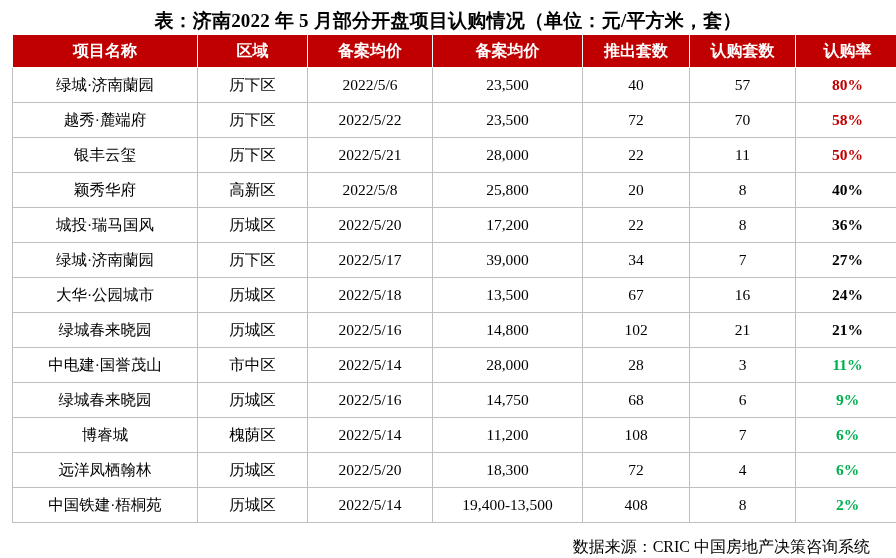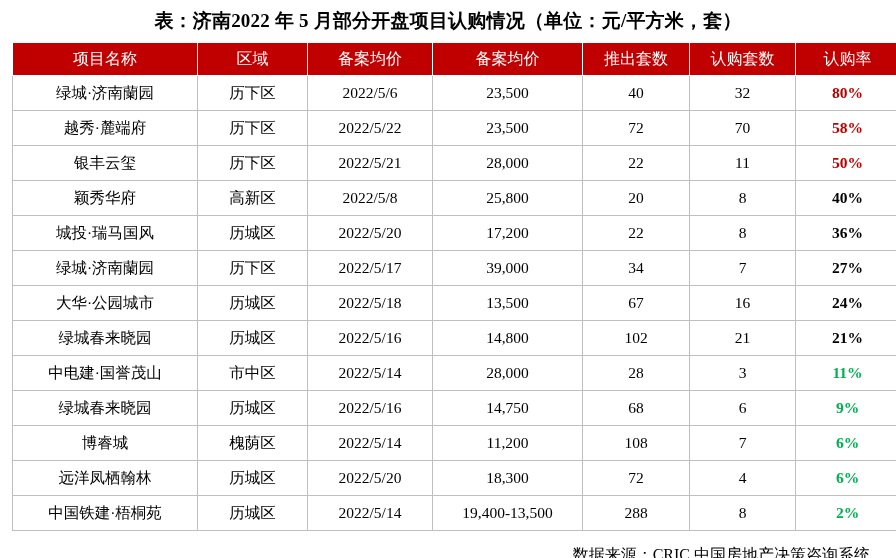--- a/index.html
+++ b/index.html
@@ -20,34 +20,33 @@
     height: 558px;
     box-sizing: border-box;
     padding: 0 12px;
   }
   .title {
     text-align: center;
     font-size: 19px;
     font-weight: bold;
     letter-spacing: 0.2px;
     padding-top: 8px;
-    padding-bottom: 8px;
     white-space: nowrap;
     font-family: Liberation Serif, serif;
   }
   table.data {
     border-collapse: collapse;
     width: 872px;
     margin: 0 auto;
     table-layout: fixed;
   }
   table.data th {
     background: #c00000;
     color: #ffffff;
-    font-weight: normal;
+    font-weight: bold;
     font-size: 16px;
     height: 30px;
     border: 1px solid #ffffff;
     text-align: center;
     white-space: nowrap;
   }
   table.data td {
     border: 1px solid #bfbfbf;
     height: 32px;
     text-align: center;
@@ -103,21 +102,21 @@
         <th>认购率</th>
       </tr>
     </thead>
     <tbody id="table-body">
         <tr>
           <td>绿城·济南蘭园</td>
           <td>历下区</td>
           <td>2022/5/6</td>
           <td>23,500</td>
           <td>40</td>
-          <td>32</td>
+          <td>57</td>
           <td class="rate" style="color: rgb(192, 0, 0);">80%</td>
         </tr>
         <tr>
           <td>越秀·麓端府</td>
           <td>历下区</td>
           <td>2022/5/22</td>
           <td>23,500</td>
           <td>72</td>
           <td>70</td>
           <td class="rate" style="color: rgb(192, 0, 0);">58%</td>
@@ -210,21 +209,21 @@
           <td>18,300</td>
           <td>72</td>
           <td>4</td>
           <td class="rate" style="color: rgb(0, 176, 80);">6%</td>
         </tr>
         <tr>
           <td>中国铁建·梧桐苑</td>
           <td>历城区</td>
           <td>2022/5/14</td>
           <td>19,400-13,500</td>
-          <td>288</td>
+          <td>408</td>
           <td>8</td>
           <td class="rate" style="color: rgb(0, 176, 80);">2%</td>
         </tr>
       </tbody>
   </table>
 
   <div class="footer">数据来源：CRIC 中国房地产决策咨询系统</div>
 
 </div>
 

